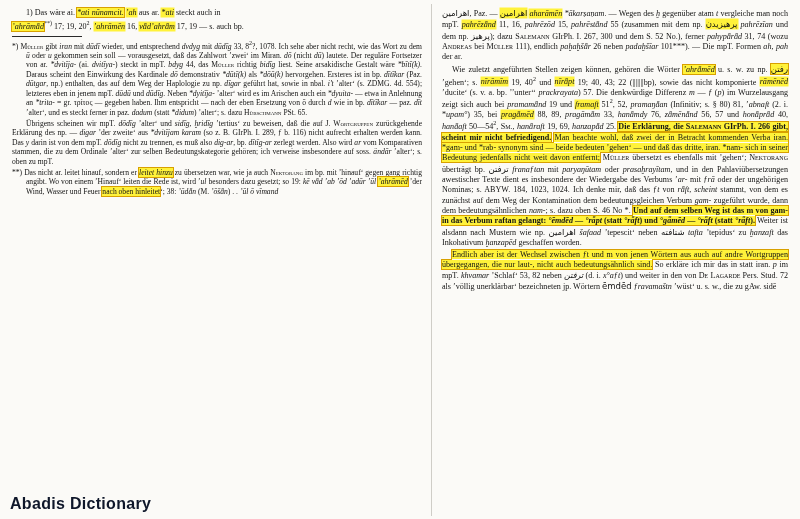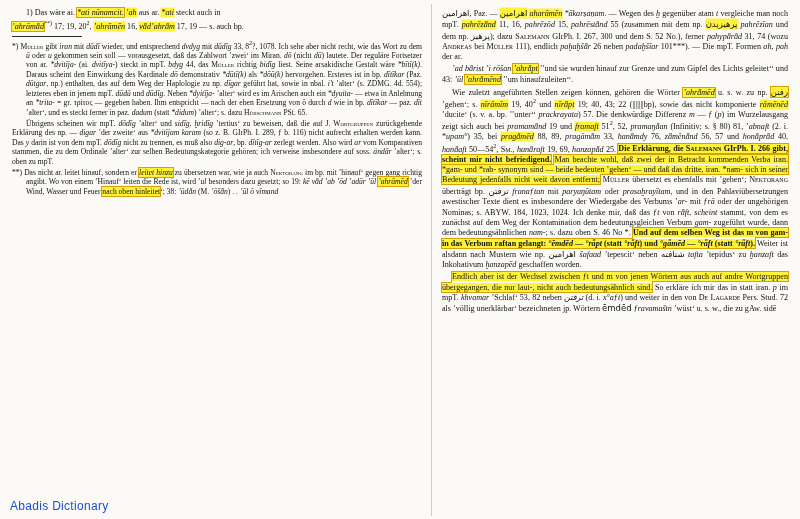--- a/index.html
+++ b/index.html
@@ -94,23 +94,24 @@
   }
   .arabic {
     font-family: "DejaVu Sans", sans-serif;
     font-size: 8.5px;
   }
   .watermark {
     position: absolute;
     left: 10px;
     bottom: 6px;
     font-family: "Liberation Sans", sans-serif;
-    font-size: 12px;
-    color: #1d4ed8;
+    font-size: 16px;
+    color: #0f172a;
     letter-spacing: 0.3px;
+    font-weight: bold;
   }
 </style>
 </head>
 <body>
 
 <div class="page">
   <div class="scan"></div>
   <div class="divider"></div>
 
   <div class="col col-left">
@@ -167,24 +168,20 @@
 
     <p>
       <span class="arabic">اهرامين</span>, Paz. — <span class="arabic hl">اهرامين</span>
       <span class="hl it">aharāmēn</span> <span class="it">*ākarṣaṇam</span>. — Wegen des <span class="it">ḫ</span> gegenüber atam <span class="it">t</span> vergleiche man noch mpT.
       <span class="hl it">pahrēzǟnd</span> 11, 16, <span class="it">pahrēzōd</span> 15,
       <span class="it">pahrēstǟnd</span> 55 (zusammen mit dem np. <span class="arabic hl">پرهيزيدن</span> <span class="it">pahrēzīan</span> und dem np.
       <span class="arabic">پرهيز</span>); dazu <span class="sc">Salemann</span> GIrPh. I. 267, 300 und dem S. 52
       No.), ferner <span class="it">pahypǟrǟd</span> 31, 74 (wozu <span class="sc">Andreas</span> bei <span class="sc">Müller</span> 111), endlich <span class="it">paḫaḫšǟr</span> 26 neben <span class="it">padaḫšīar</span> 101***). — Die mpT. Formen <span class="it">ah</span>, <span class="it">pah</span> der ar.
     </p>
 
-    <p class="ind2">
-      <span class="it">’ad bǟrist ’i rōšan</span> <span class="hlo it">’ahrǟpt</span> ’’und sie wurden hinauf zur Grenze und zum
-      Gipfel des Lichts geleitet‘‘ und 43: <span class="it">’ūl</span> <span class="hlo it">’ahrǟmēnd</span> ’’um hinaufzuleiten‘‘.
-    </p>
 
     <p class="ind2">
       Wie zuletzt angeführten Stellen zeigen können, gehören die
       Wörter <span class="hlo it">’ahrǟmēd</span> u. s. w. zu np. <span class="arabic hlo">رفتن</span> ’gehen‘; s. <span class="hl it">nīrāmīm</span> 19, 40<span class="sup">2</span> und
       <span class="hl it">nīrǟpt</span> 19; 40, 43; 22 (|||||||bp), sowie das nicht komponierte <span class="hl it">rāmēnēd</span>
       ’ducite‘ (s. v. a. bp. ’’unter‘‘ <span class="it">prackrayata</span>) 57. Die denkwürdige
       Differenz <span class="it">m</span> — ƒ (<span class="it">p</span>) im Wurzelausgang zeigt sich auch bei <span class="it">pramamǟnd</span>
       19 und <span class="hl it">framaft</span> 51<span class="sup">2</span>, 52, <span class="it">pramaŋǟan</span> (Infinitiv; s. § 80) 81, ’<span class="it">abnaft</span> (2. i.
       *<span class="it">upam°</span>) 35, bei <span class="hl it">pragǟmēd</span> 88, 89, <span class="it">pragāmǟm</span> 33, <span class="it">hanǟmdy</span> 76, <span class="it">zǟmēnǟnd</span>
       56, 57 und <span class="it">honǟprǟd</span> 40, <span class="it">hanǟaft</span> 50—54<span class="sup">2</span>, S<span class="sc">m</span>., <span class="it">hanǟraft</span> 19, 69, <span class="it">hanzapǟd</span>

